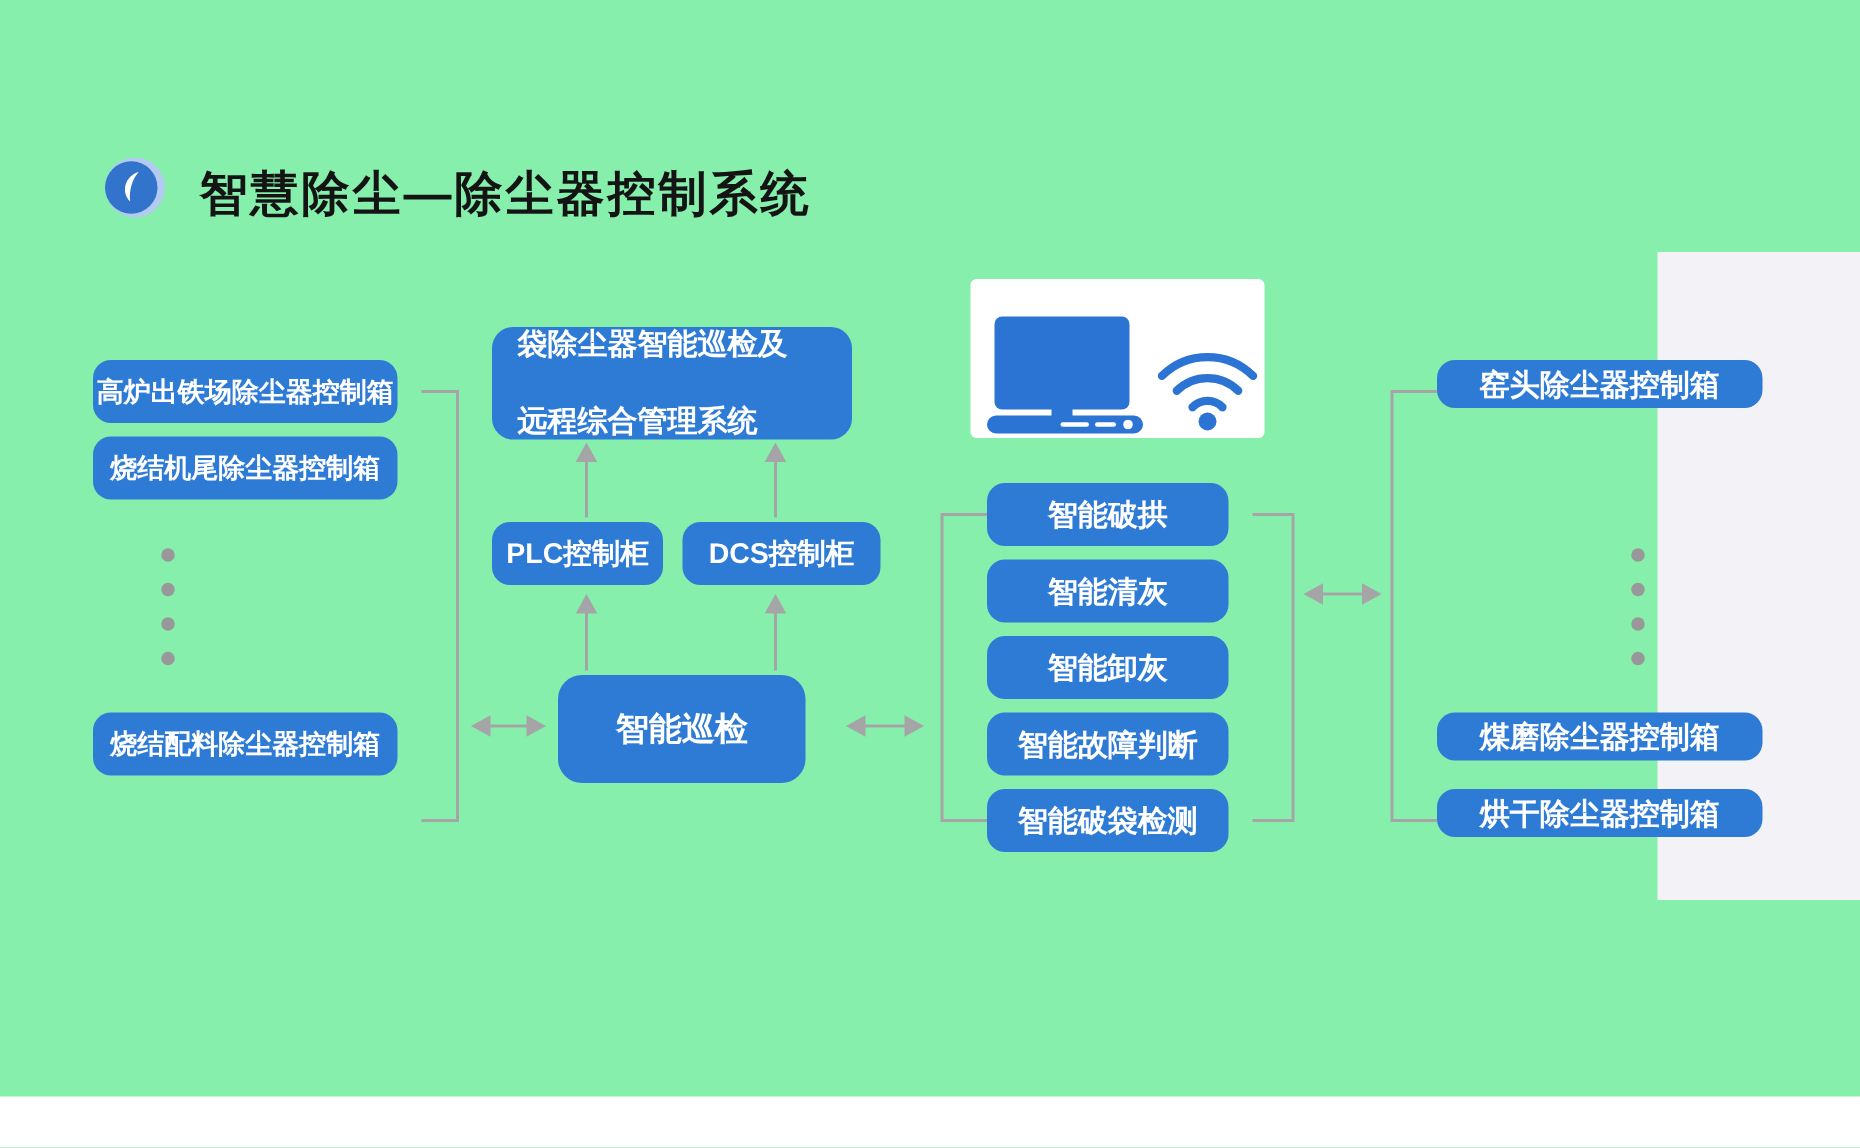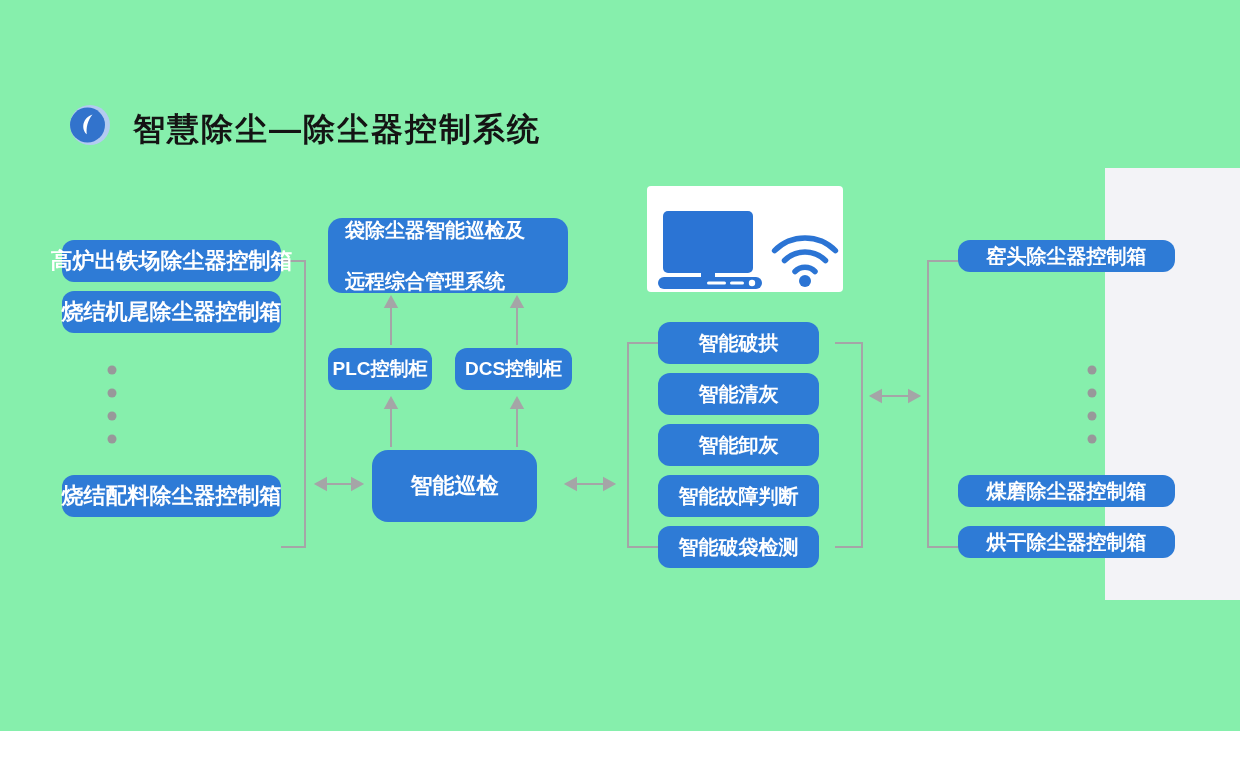--- a/index.html
+++ b/index.html
@@ -14,30 +14,30 @@
   .title {
     position:absolute; left:133px; top:108px; margin:0;
     font-size:32px; font-weight:bold; letter-spacing:2px; color:#141414; white-space:nowrap;
   }
   .overlay { position:absolute; left:0; top:0; pointer-events:none; }
   .pill {
     position:absolute; background:#2e7bd6; color:#ffffff; font-weight:bold;
     display:flex; align-items:center; justify-content:center;
     border-radius:12px; white-space:nowrap; z-index:2;
   }
-  .box-left  { left:62px;  width:219px; height:42px; font-size:22px; }
+  .box-left  { left:62px;  width:203px; height:42px; font-size:18px; }
   .box-right { left:958px; width:217px; height:32px; font-size:20px; }
   .box-fn    { left:658px; width:161px; height:42px; font-size:20px; }
   .box-sys {
     left:328px; top:218px; width:240px; height:75px; border-radius:14px;
     flex-direction:column; align-items:flex-start; justify-content:center;
     padding-left:17px; box-sizing:border-box; font-size:20px; line-height:26px;gap:25px;
   }
-  .box-plc { left:328px; top:348px; width:104px; height:42px; font-size:19px; }
-  .box-dcs { left:455px; top:348px; width:117px; height:42px; font-size:19px; }
+  .box-plc { left:328px; top:348px; width:114px; height:42px; font-size:19px; }
+  .box-dcs { left:455px; top:348px; width:132px; height:42px; font-size:19px; }
   .box-inspect { left:372px; top:450px; width:165px; height:72px; font-size:22px; border-radius:16px; }
   .device-card { position:absolute; left:647px; top:186px; width:196px; height:106px; background:#ffffff; border-radius:4px; z-index:1; }
 </style>
 </head>
 <body>
 
 <div class="canvas">
 
   <div class="accent-band"></div>
   <div class="bottom-strip"></div>

